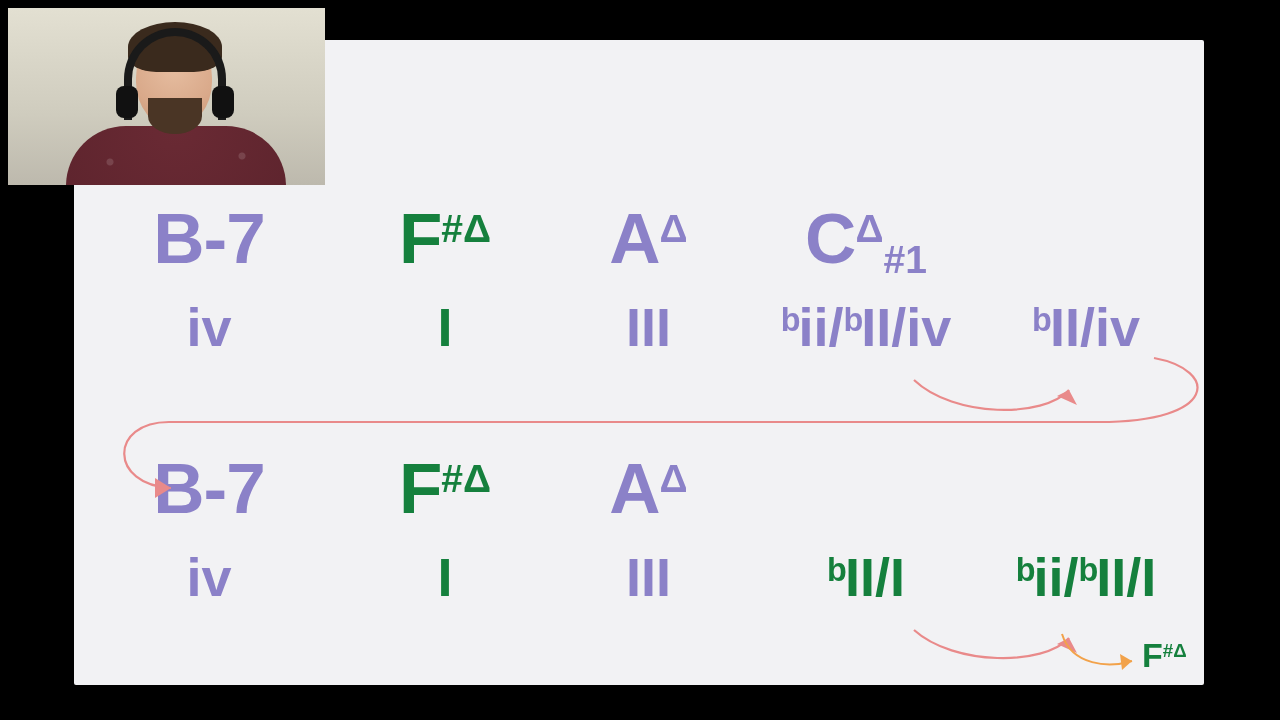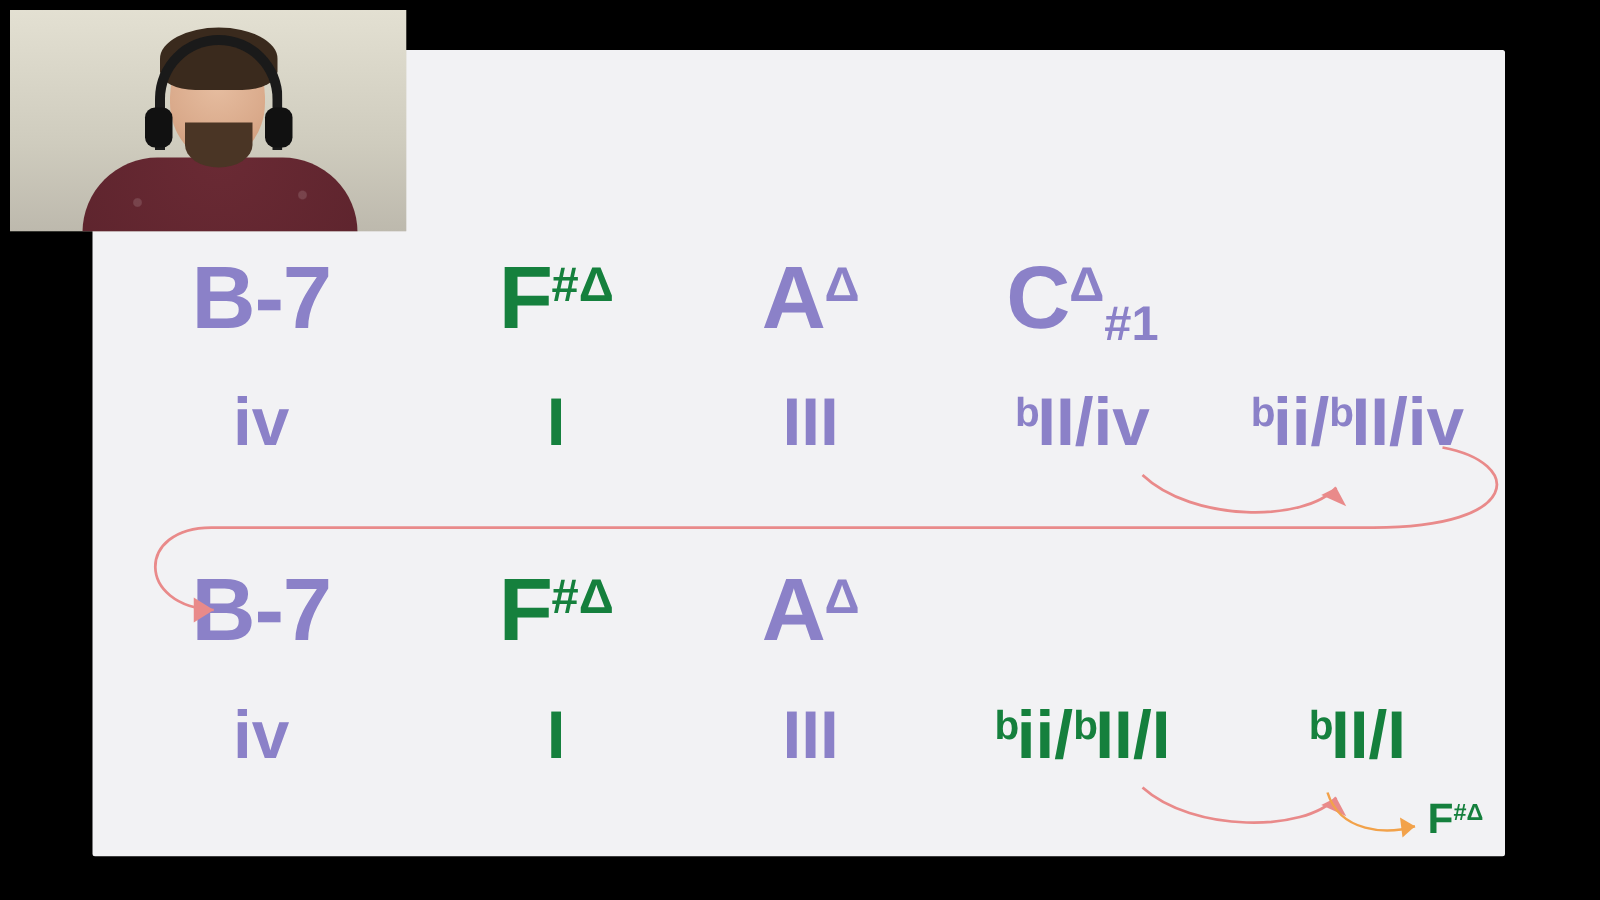--- a/index.html
+++ b/index.html
@@ -102,21 +102,21 @@
     left: 0; width: 100%;
     display: grid;
     grid-template-columns: 270px 202px 205px 230px 210px;
     align-items: baseline;
   }
   .chord-row .cell, .analysis-row .cell {
     text-align: center;
     white-space: nowrap;
   }
   .chord-row { font-size: 71px; font-weight: 700; letter-spacing: -1px; }
-  .analysis-row { font-size: 54px; font-weight: 700; margin-top: 11px; }
+  .analysis-row { font-size: 54px; font-weight: 700; }
 
   .row1-chords   { top: 158px; }
   .row1-analysis { top: 256px; }
   .row2-chords   { top: 408px; }
   .row2-analysis { top: 506px; }
 
   sup { font-size: 0.55em; vertical-align: 0.55em; letter-spacing: 0; }
   sub { font-size: 0.55em; vertical-align: -0.25em; letter-spacing: 0; }
   .flat { font-size: 0.6em; vertical-align: 0.45em; display:inline-block; margin-right:-2px; font-weight:700;}
 
@@ -147,36 +147,36 @@
       <div class="cell purple"><span>B</span><span>-7</span></div>
       <div class="cell orange"><span>F</span><sup>#Δ</sup></div>
       <div class="cell purple"><span>A</span><sup>Δ</sup></div>
       <div class="cell purple"><span>C</span><sup>Δ</sup><sub>#1</sub></div>
     </div>
 
     <div class="analysis-row row1-analysis">
       <div class="cell purple">iv</div>
       <div class="cell orange">I</div>
       <div class="cell purple">III</div>
+      <div class="cell purple"><span class="flat">b</span>ii/<span class="flat">b</span>II/iv</div>
       <div class="cell purple"><span class="flat">b</span>II/iv</div>
-      <div class="cell purple"><span class="flat">b</span>ii/<span class="flat">b</span>II/iv</div>
     </div>
 
     <div class="chord-row row2-chords">
       <div class="cell purple"><span>B</span><span>-7</span></div>
       <div class="cell orange"><span>F</span><sup>#Δ</sup></div>
       <div class="cell purple"><span>A</span><sup>Δ</sup></div>
     </div>
 
     <div class="analysis-row row2-analysis">
       <div class="cell purple">iv</div>
       <div class="cell orange">I</div>
       <div class="cell purple">III</div>
+      <div class="cell orange"><span class="flat">b</span>II/I</div>
       <div class="cell orange"><span class="flat">b</span>ii/<span class="flat">b</span>II/I</div>
-      <div class="cell orange"><span class="flat">b</span>II/I</div>
     </div>
 
     <svg class="annot" style="left:820px; top:310px; width:250px; height:70px;">
       <path class="pink-stroke" d="M20,30 C60,68 150,68 175,40"></path>
       <polygon class="pink-fill" points="175,40 163,46 183,55"></polygon>
     </svg>
 
     <svg class="annot" style="left:25px; top:300px; width:1110px; height:170px;">
       <path class="pink-stroke" d="M1055,18 C1120,30 1120,82 1000,82 L70,82 C10,82 10,145 72,148"></path>
       <polygon class="pink-fill" points="72,148 56,138 56,158"></polygon>

